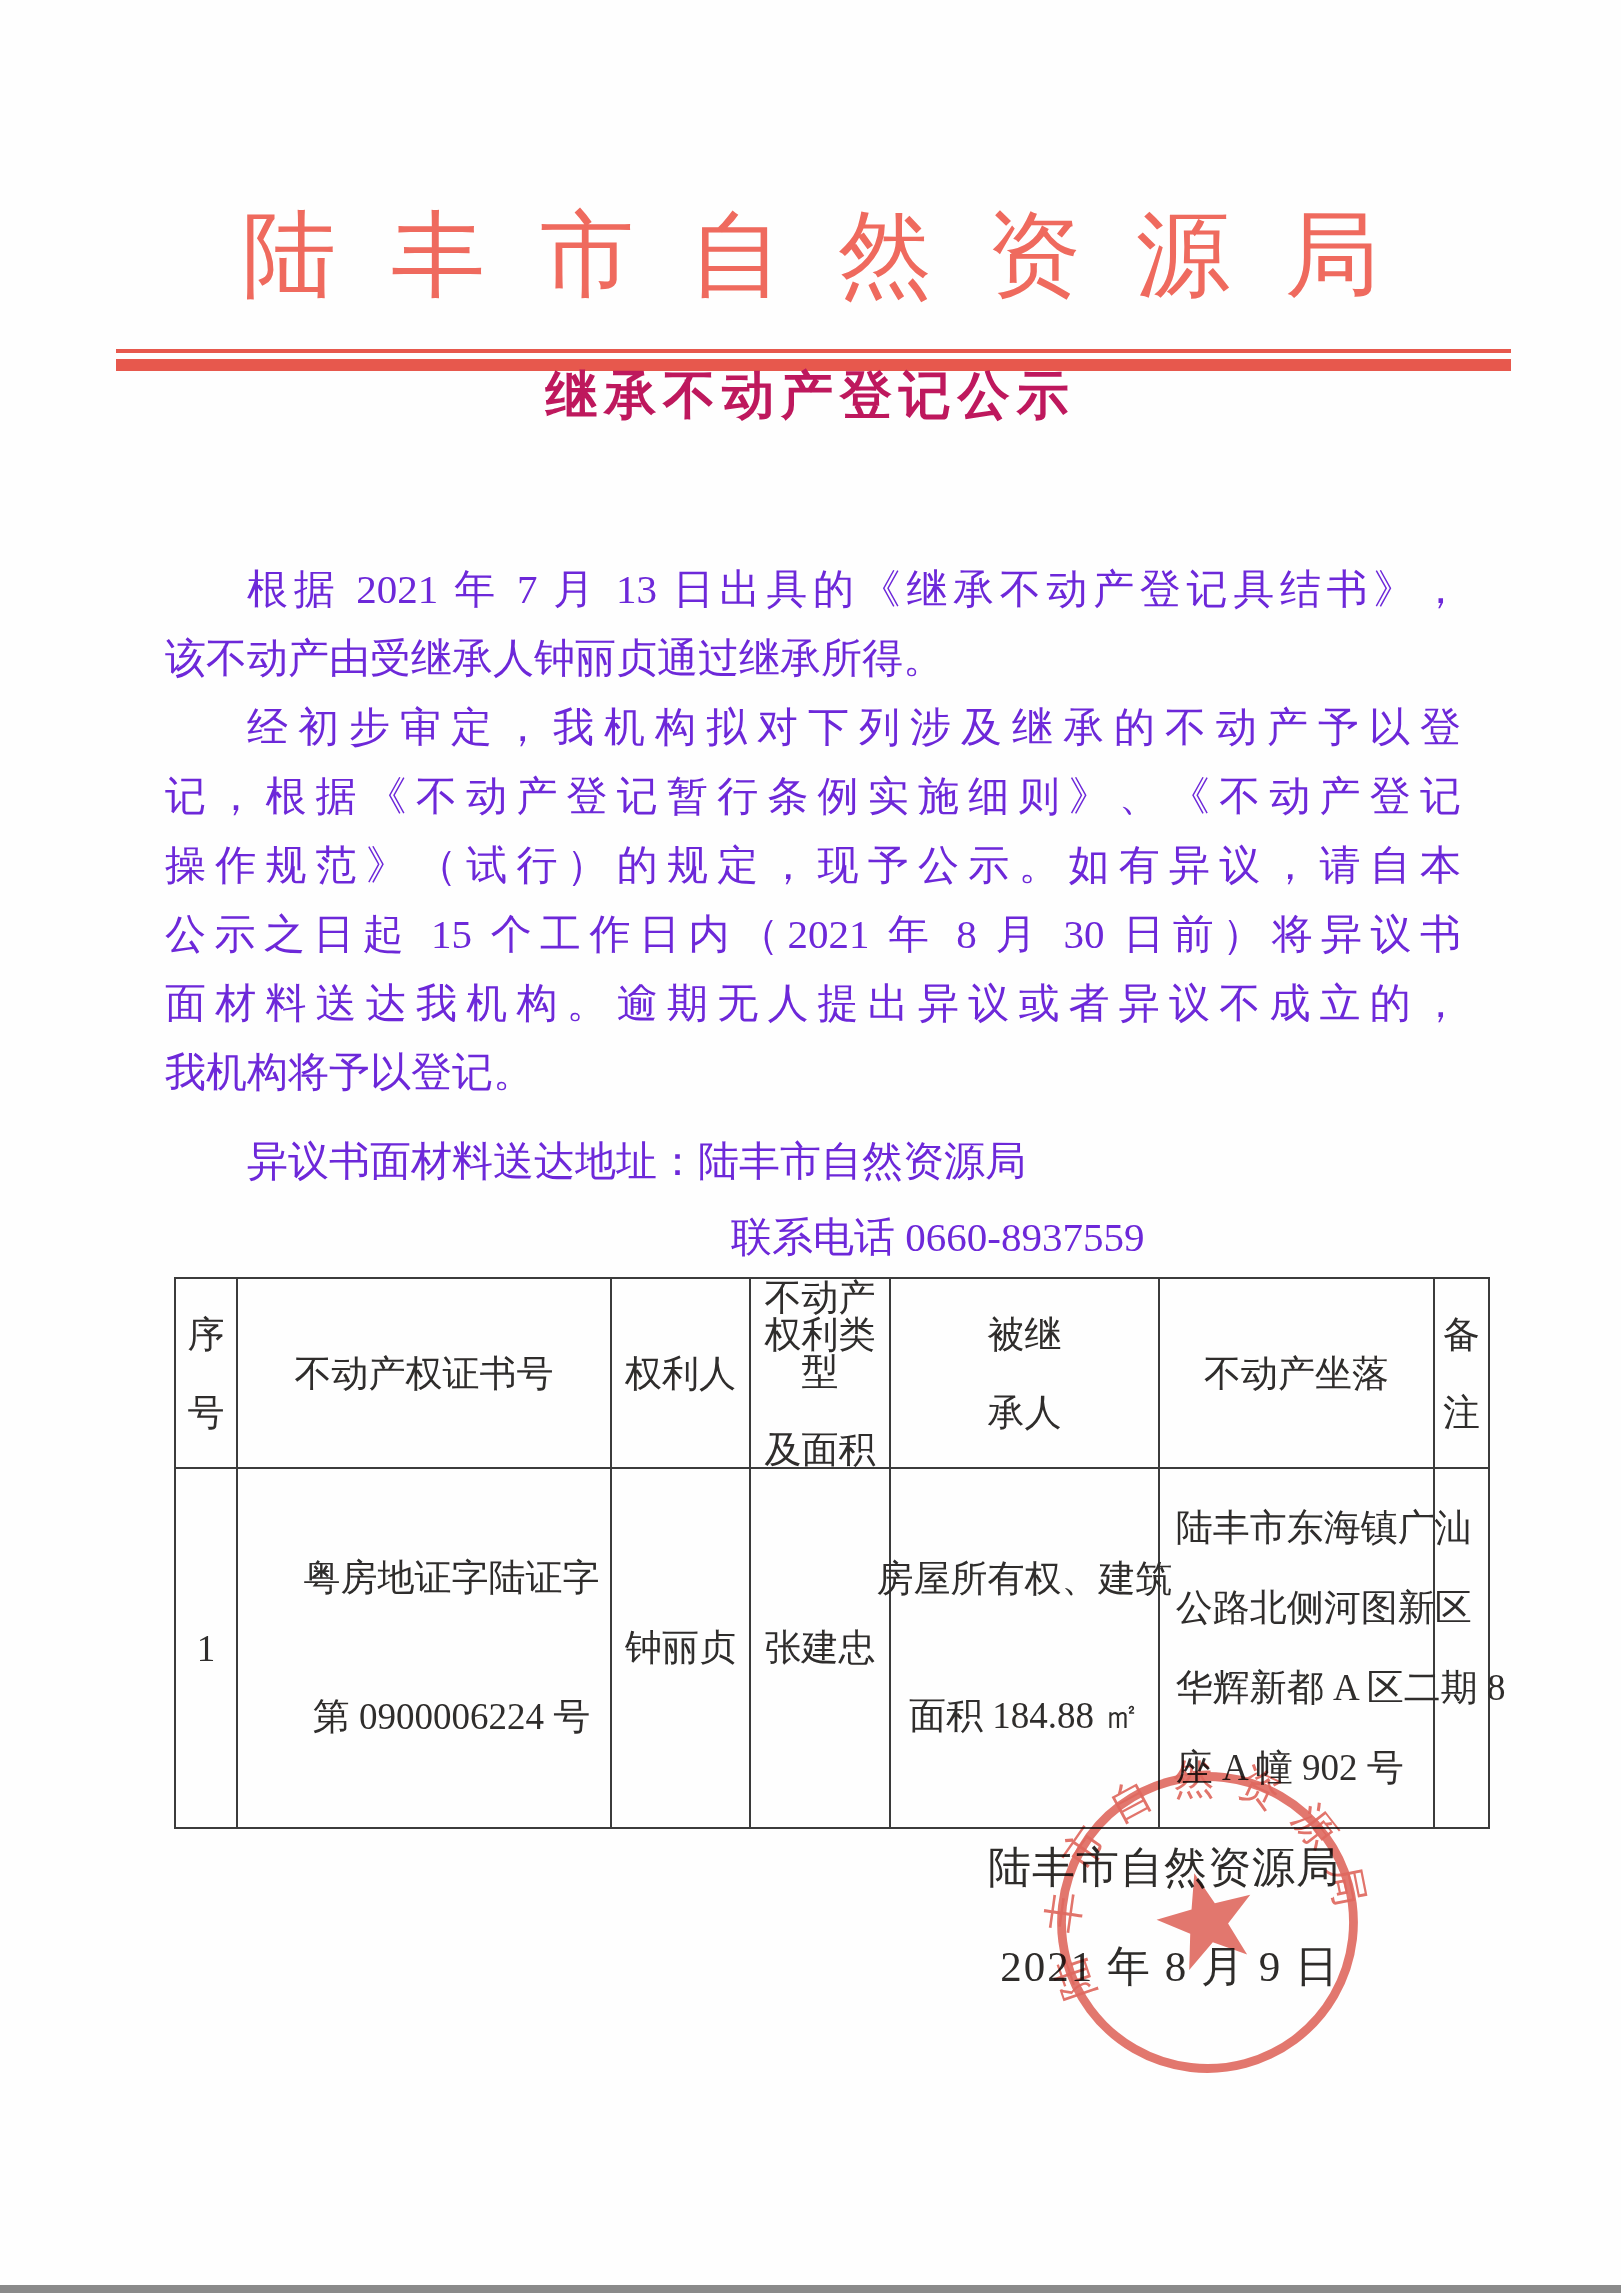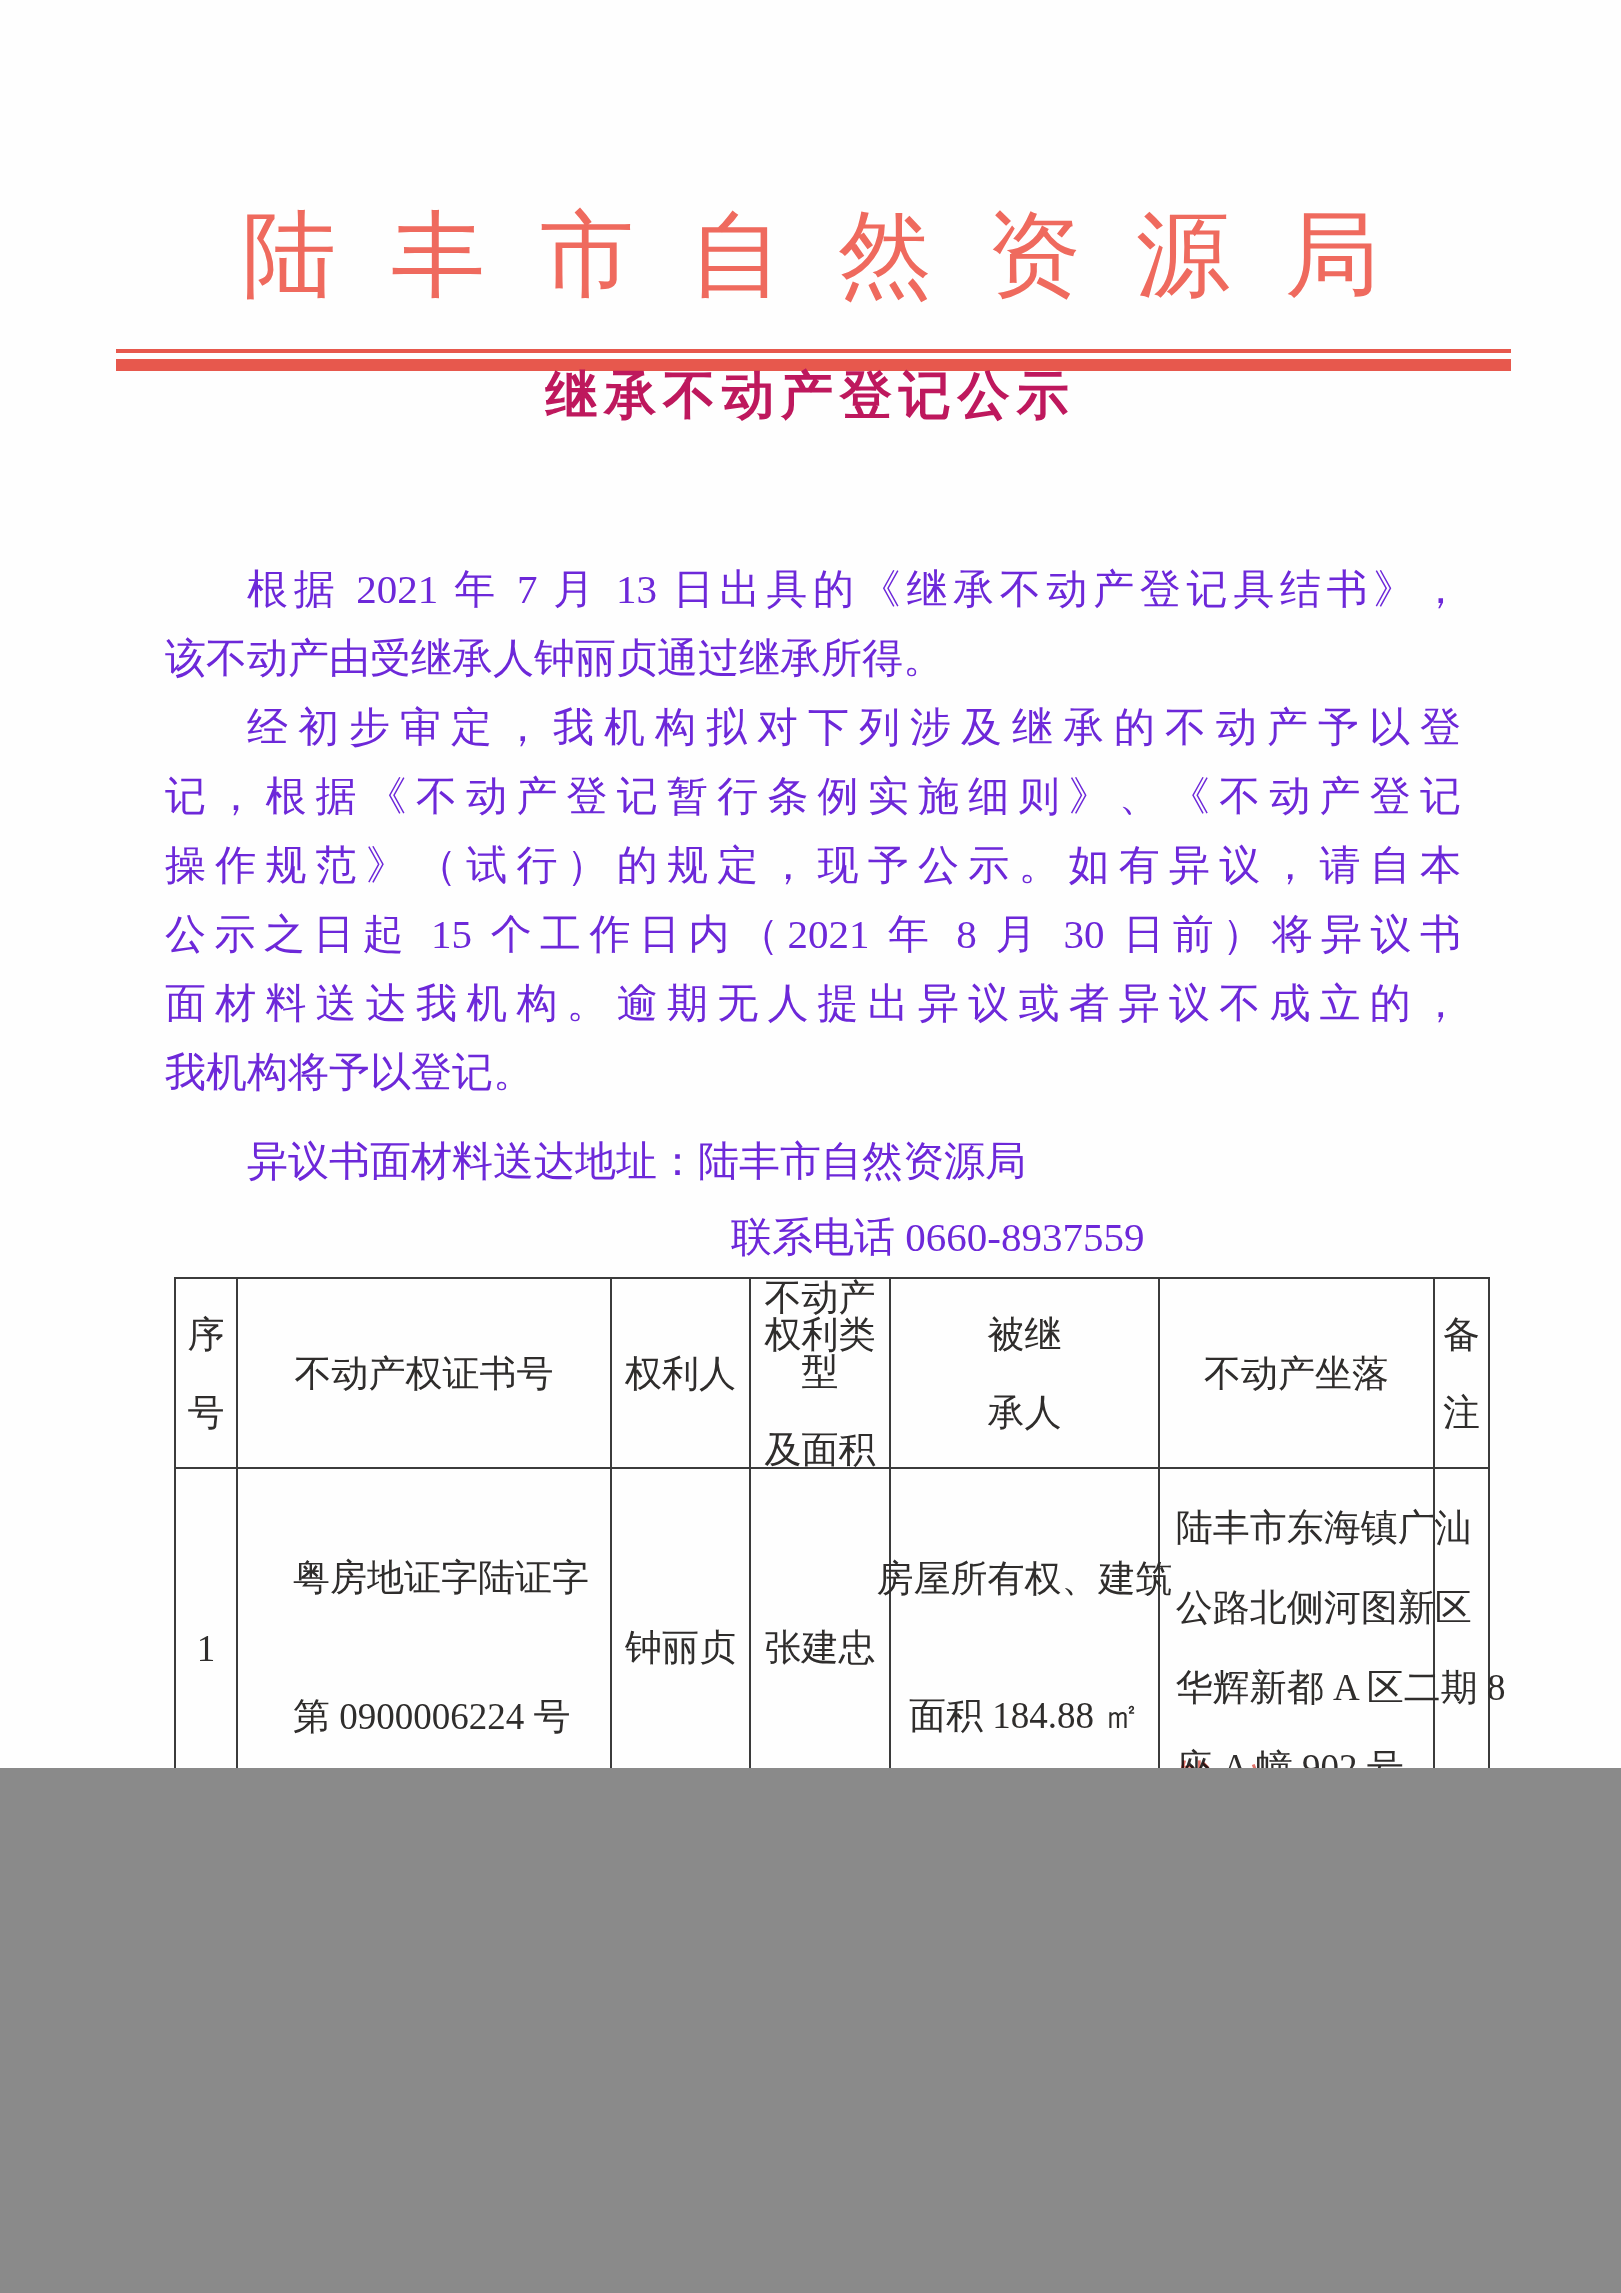--- a/index.html
+++ b/index.html
@@ -1,18 +1,18 @@
 <!DOCTYPE html>
 <html><head>
 <meta charset="utf-8">
 <style>
   html,body { margin:0; padding:0; background:#8a8a8a; }
   .page {
     position:relative;
-    width:1621px; height:1768px;
+    width:1621px; height:2285px;
     margin:0 auto;
     background:#fefefdff;
     background:#fefefe;
     font-family:"Liberation Serif","DejaVu Serif",serif;
     color:#2f2d2c;
     overflow:hidden;
   }
 
   
   .org-title {
@@ -63,21 +63,21 @@
     display:flex; flex-direction:column;
     align-items:center; justify-content:center;
     border-right:2px solid #3b3b3b;
     box-sizing:border-box;
     text-align:center;
   }
   .cell.last { border-right:none; }
   .hcell { border-bottom:2px solid #3b3b3b; gap:41px; }
   .hcell .hl { line-height:1; }
   
-  .cert-cell  { align-items:flex-start; text-align:left; padding-left:55px; gap:96px; }
+  .cert-cell  { align-items:center; text-align:left; padding-left:55px; gap:96px; }
   .cert-cell .dl { line-height:1.15; white-space:nowrap; }
   .type-cell  { gap:94px; }
   .type-cell .dl { line-height:1.15; white-space:nowrap; }
   .loc-cell   { align-items:flex-start; text-align:left; padding-left:15.7px; padding-right:7.8px; }
   .loc-cell .dl { line-height:80px; white-space:nowrap; }
 
   
   .signature {
     position:absolute; right:281px; top:1839px;
     text-align:right;

